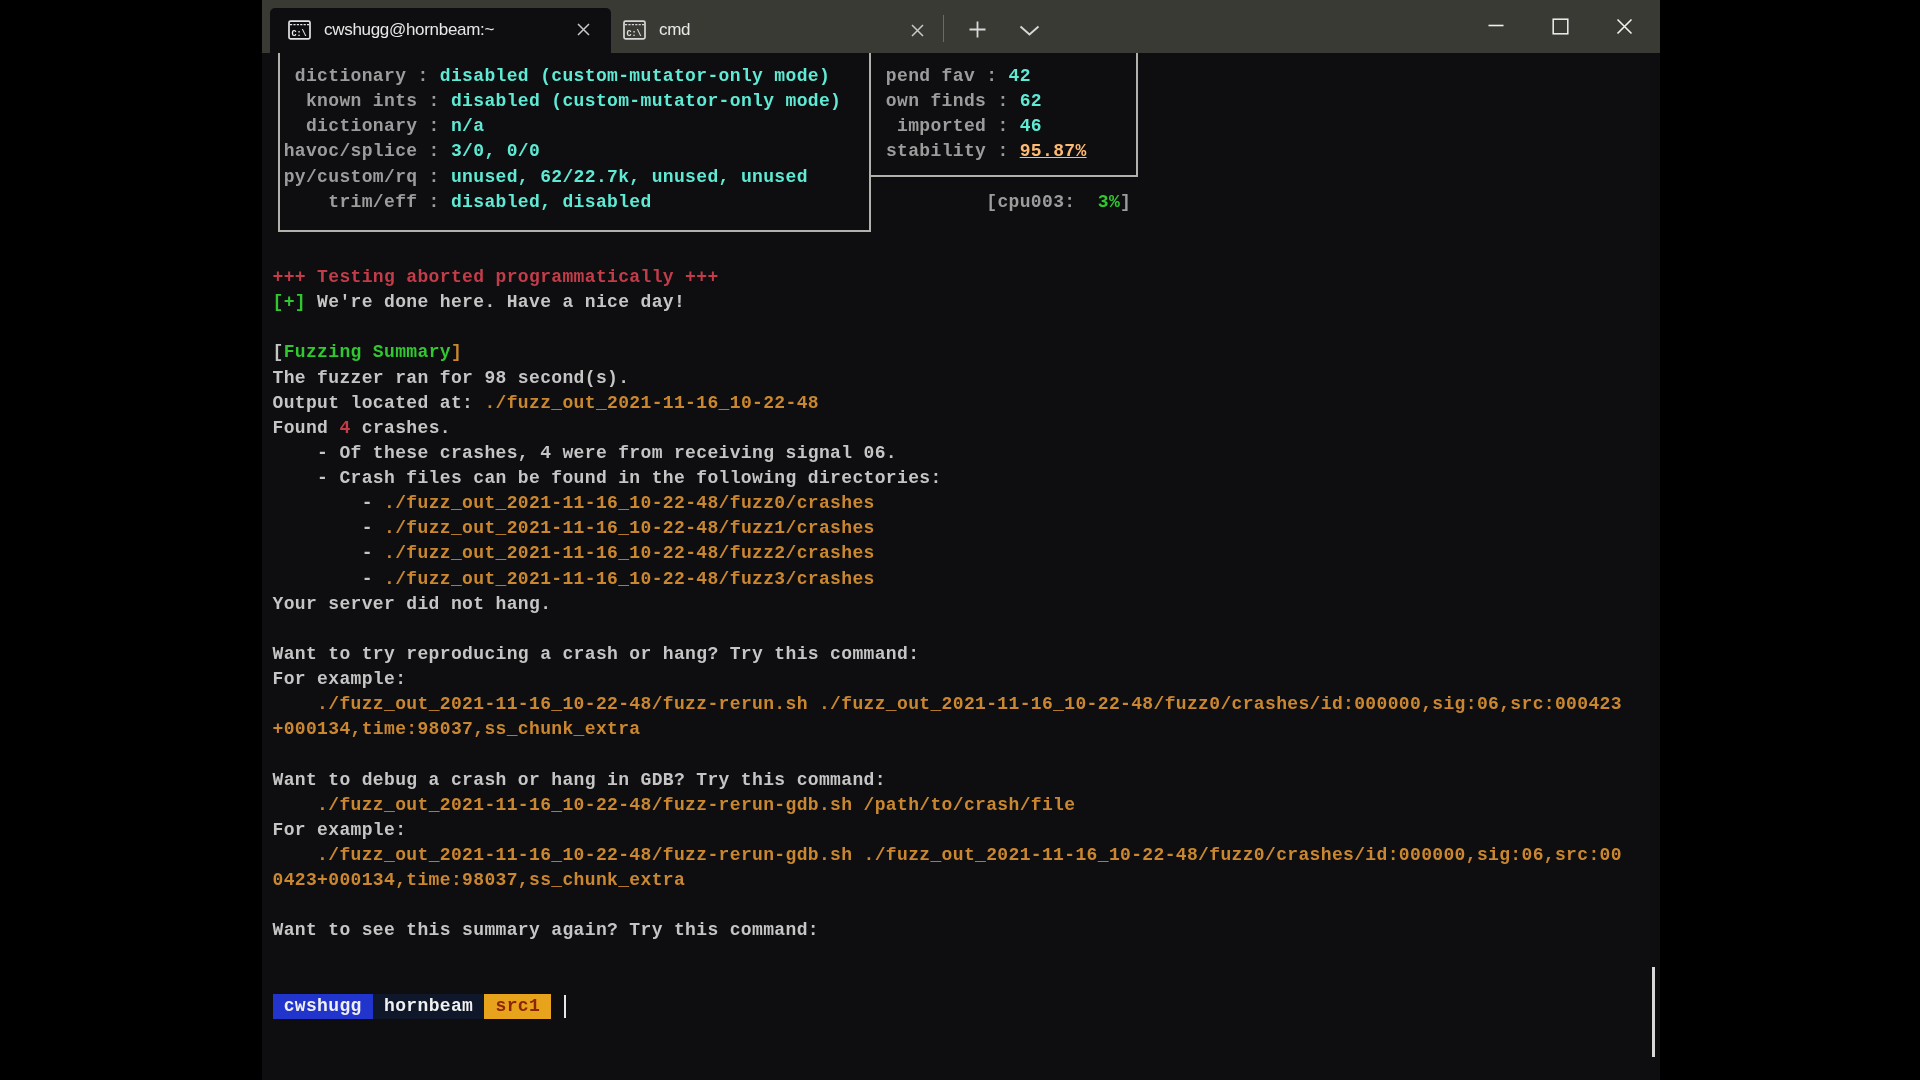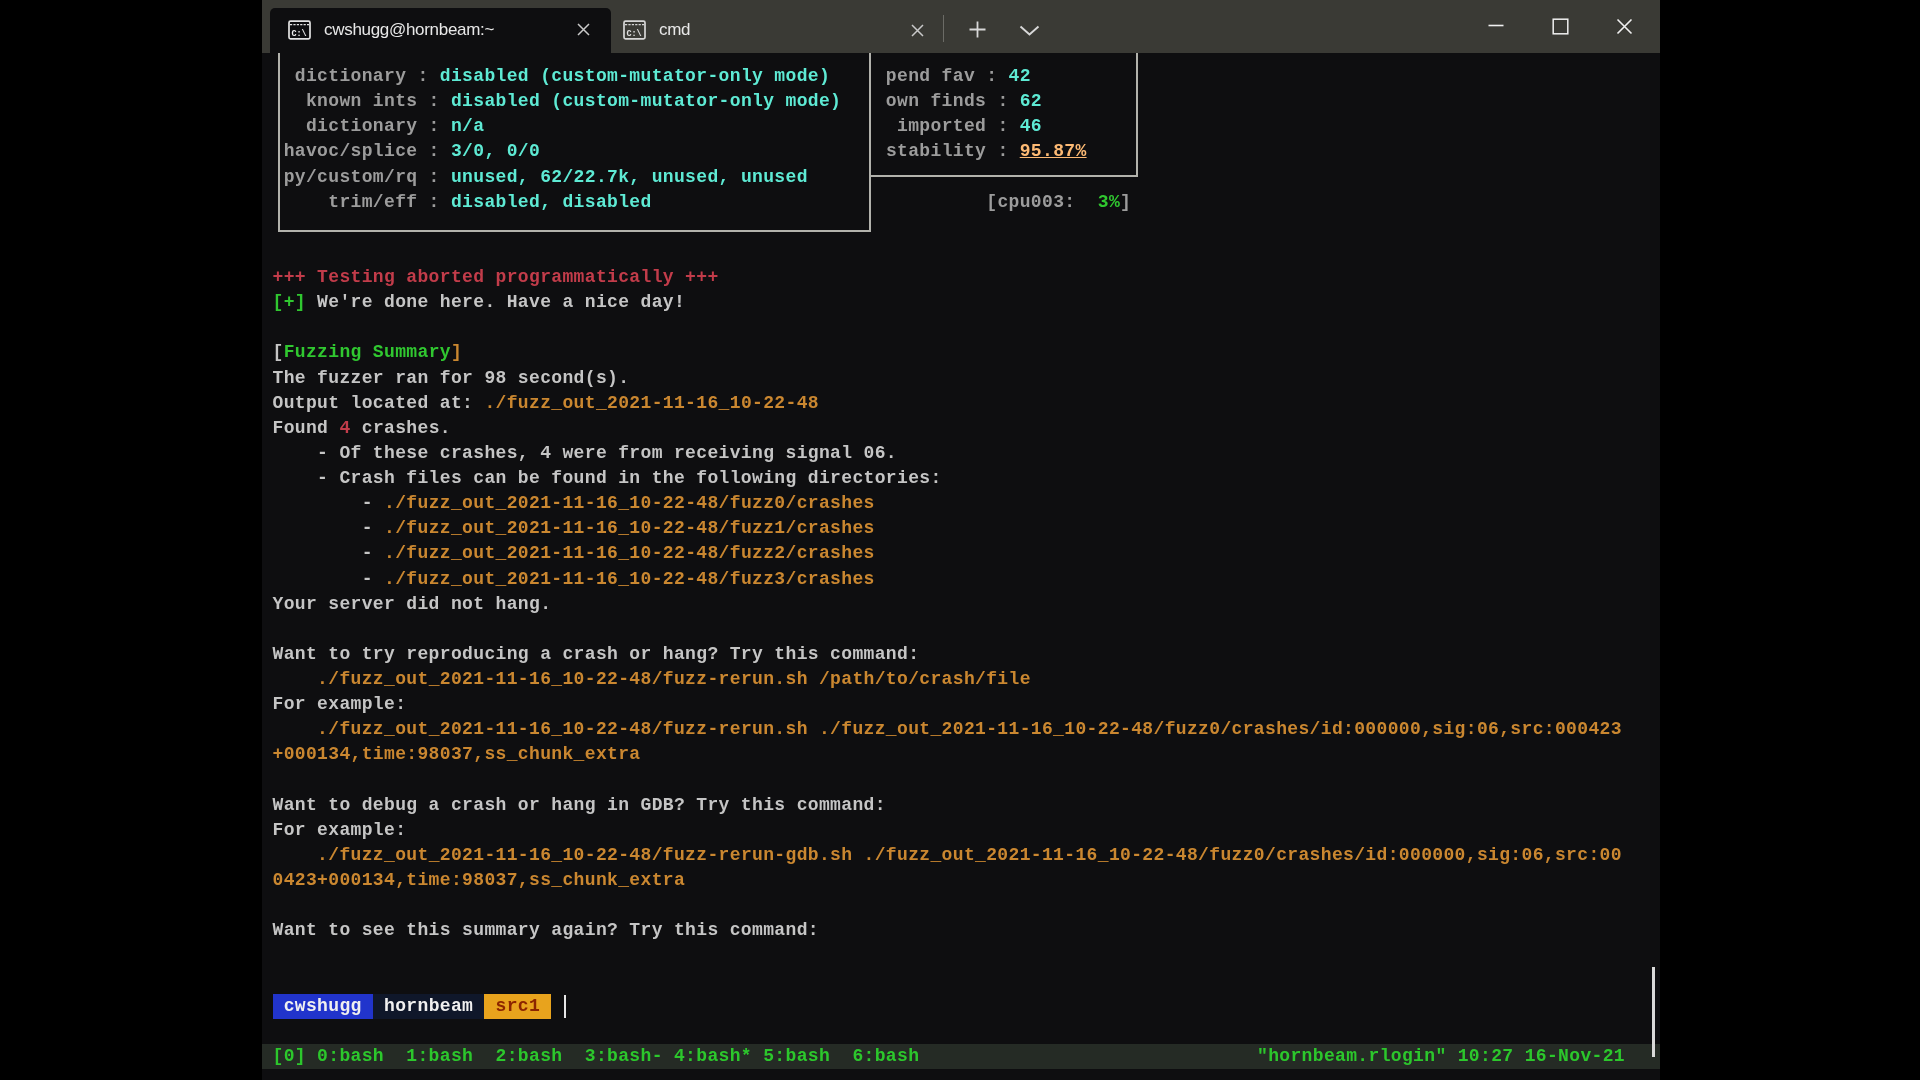--- a/index.html
+++ b/index.html
@@ -73,33 +73,32 @@
 Found <span class="r">4</span> crashes.
     - Of these crashes, 4 were from receiving signal 06.
     - Crash files can be found in the following directories:
         - <span class="o">./fuzz_out_2021-11-16_10-22-48/fuzz0/crashes</span>
         - <span class="o">./fuzz_out_2021-11-16_10-22-48/fuzz1/crashes</span>
         - <span class="o">./fuzz_out_2021-11-16_10-22-48/fuzz2/crashes</span>
         - <span class="o">./fuzz_out_2021-11-16_10-22-48/fuzz3/crashes</span>
 Your server did not hang.
 
 Want to try reproducing a crash or hang? Try this command:
-    <span class="o">./fuzz_out_2021-11-16_10-22-48/fuzz-rerun.sh /path/to/crash/file</span>
 For example:
     <span class="o">./fuzz_out_2021-11-16_10-22-48/fuzz-rerun.sh ./fuzz_out_2021-11-16_10-22-48/fuzz0/crashes/id:000000,sig:06,src:000423</span>
 <span class="o">+000134,time:98037,ss_chunk_extra</span>
 
 Want to debug a crash or hang in GDB? Try this command:
+    <span class="o">./fuzz_out_2021-11-16_10-22-48/fuzz-rerun-gdb.sh /path/to/crash/file</span>
 For example:
     <span class="o">./fuzz_out_2021-11-16_10-22-48/fuzz-rerun-gdb.sh ./fuzz_out_2021-11-16_10-22-48/fuzz0/crashes/id:000000,sig:06,src:00</span>
 <span class="o">0423+000134,time:98037,ss_chunk_extra</span>
 
 Want to see this summary again? Try this command:
     </pre>
 <div class="bl" style="left:277.6px;top:53px;width:2px;height:179px;"></div>
 <div class="bl" style="left:868.5px;top:53px;width:2px;height:179px;"></div>
 <div class="bl" style="left:1136.3px;top:53px;width:2px;height:123px;"></div>
 <div class="bl" style="left:869px;top:175px;width:269.3px;height:2px;"></div>
 <div class="bl" style="left:277.6px;top:230px;width:592px;height:2px;"></div>
 <div id="badges"><span style="background:#2134cc;color:#f0f0f0"> cwshugg </span><span style="background:#0f172a;color:#f0f0f0"> hornbeam </span><span style="background:#e8a31d;color:#8c2500"> src1 </span></div>
 <div id="cursor"></div>
-<div id="sbar"><span class="lft">[0] 0:bash  1:bash  2:bash  3:bash- 4:bash* 5:bash  6:bash</span><span class="rgt">"hornbeam.rlogin" 10:27 16-Nov-21</span></div>
 <div id="scroll"></div>
 </div>
 </body></html>

